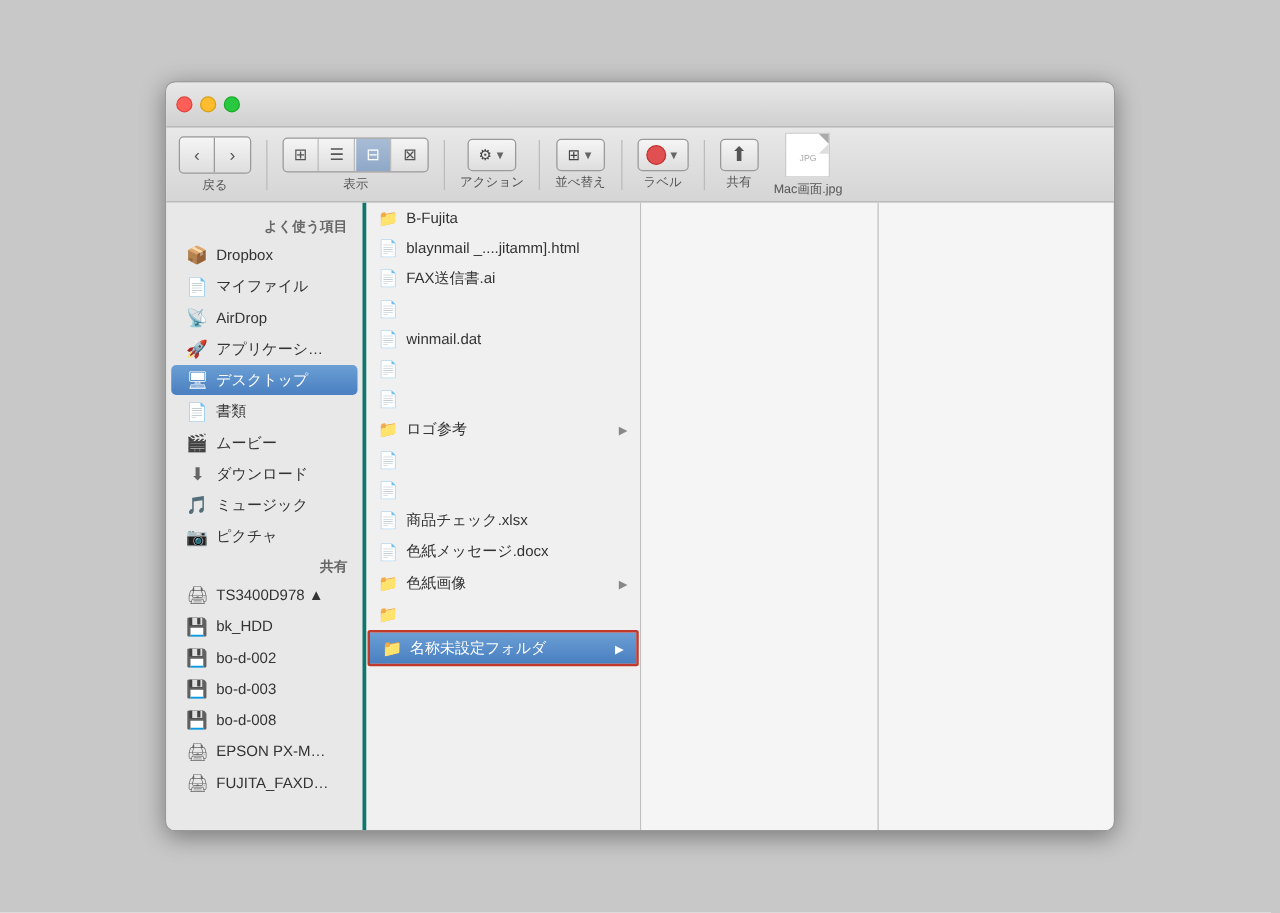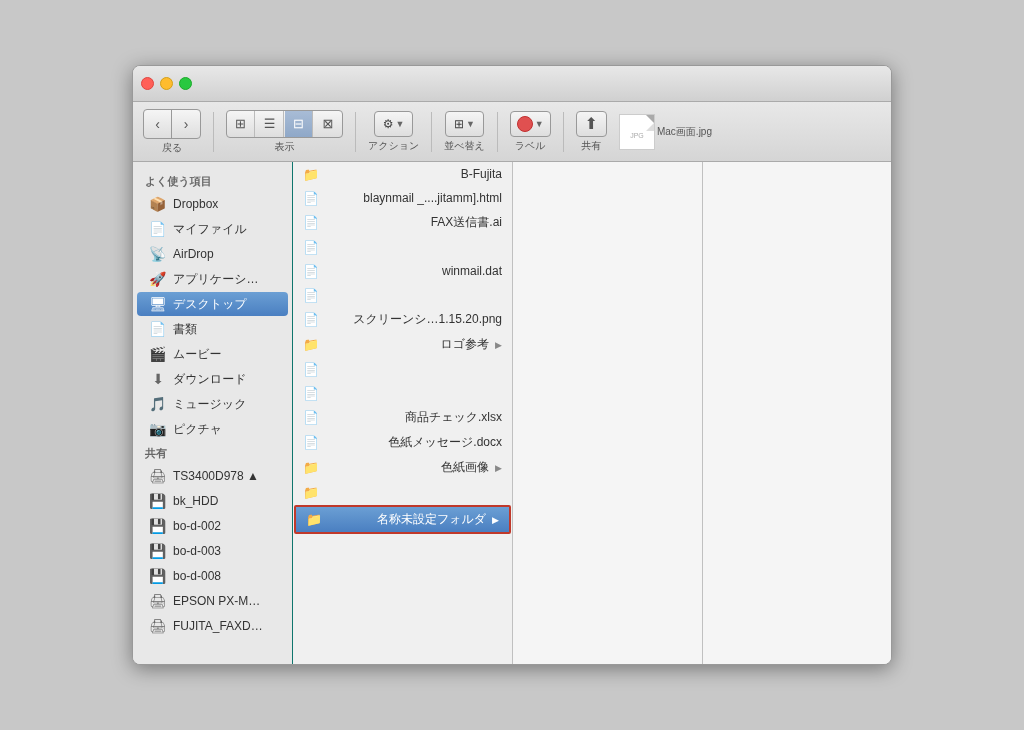--- a/index.html
+++ b/index.html
@@ -200,20 +200,21 @@
       cursor: pointer;
       height: 26px;
       display: flex;
       align-items: center;
       font-size: 16px;
       color: #555;
     }
 
     .file-icon-btn {
       display: flex;
+      flex-direction: column;
       align-items: center;
       gap: 2px;
       cursor: pointer;
       margin-left: 4px;
     }
     .file-thumb {
       width: 36px;
       height: 36px;
       background: #fff;
       border: 1px solid #ccc;
@@ -239,24 +240,25 @@
     .main-content {
       display: flex;
       flex: 1;
       overflow: hidden;
     }
 
     
     .sidebar {
       width: 160px;
       background: #e8e8e8;
-      border-right: 1px solid #0f766e;
+      border-right: 3px solid #0f766e;
       overflow-y: auto;
       flex-shrink: 0;
       padding: 8px 0;
+      text-align: right;
     }
 
     .sidebar-section-label {
       font-size: 11px;
       font-weight: bold;
       color: #666;
       padding: 4px 12px 2px;
     }
 
     .sidebar-item {
@@ -322,21 +324,20 @@
       justify-content: center;
       font-size: 13px;
       flex-shrink: 0;
     }
 
     .file-item-name {
       flex: 1;
       overflow: hidden;
       text-overflow: ellipsis;
       white-space: nowrap;
-      text-align: right;
     }
 
     .file-item-arrow {
       font-size: 9px;
       color: #888;
     }
 
     .empty-column {
       flex: 1;
       background: #f5f5f5;
@@ -523,21 +524,20 @@
         </div>
         <div class="file-item">
           <span class="file-item-icon">📄</span>
           <span class="file-item-name">winmail.dat</span>
         </div>
         <div class="file-item">
           <span class="file-item-icon">📄</span>
         </div>
         <div class="file-item">
           <span class="file-item-icon">📄</span>
-          <span class="file-item-name">スクリーンシ…1.15.20.png</span>
         </div>
         <div class="file-item">
           <span class="file-item-icon">📁</span>
           <span class="file-item-name">ロゴ参考</span>
           <span class="file-item-arrow">▶</span>
         </div>
         <div class="file-item">
           <span class="file-item-icon">📄</span>
         </div>
         <div class="file-item">

